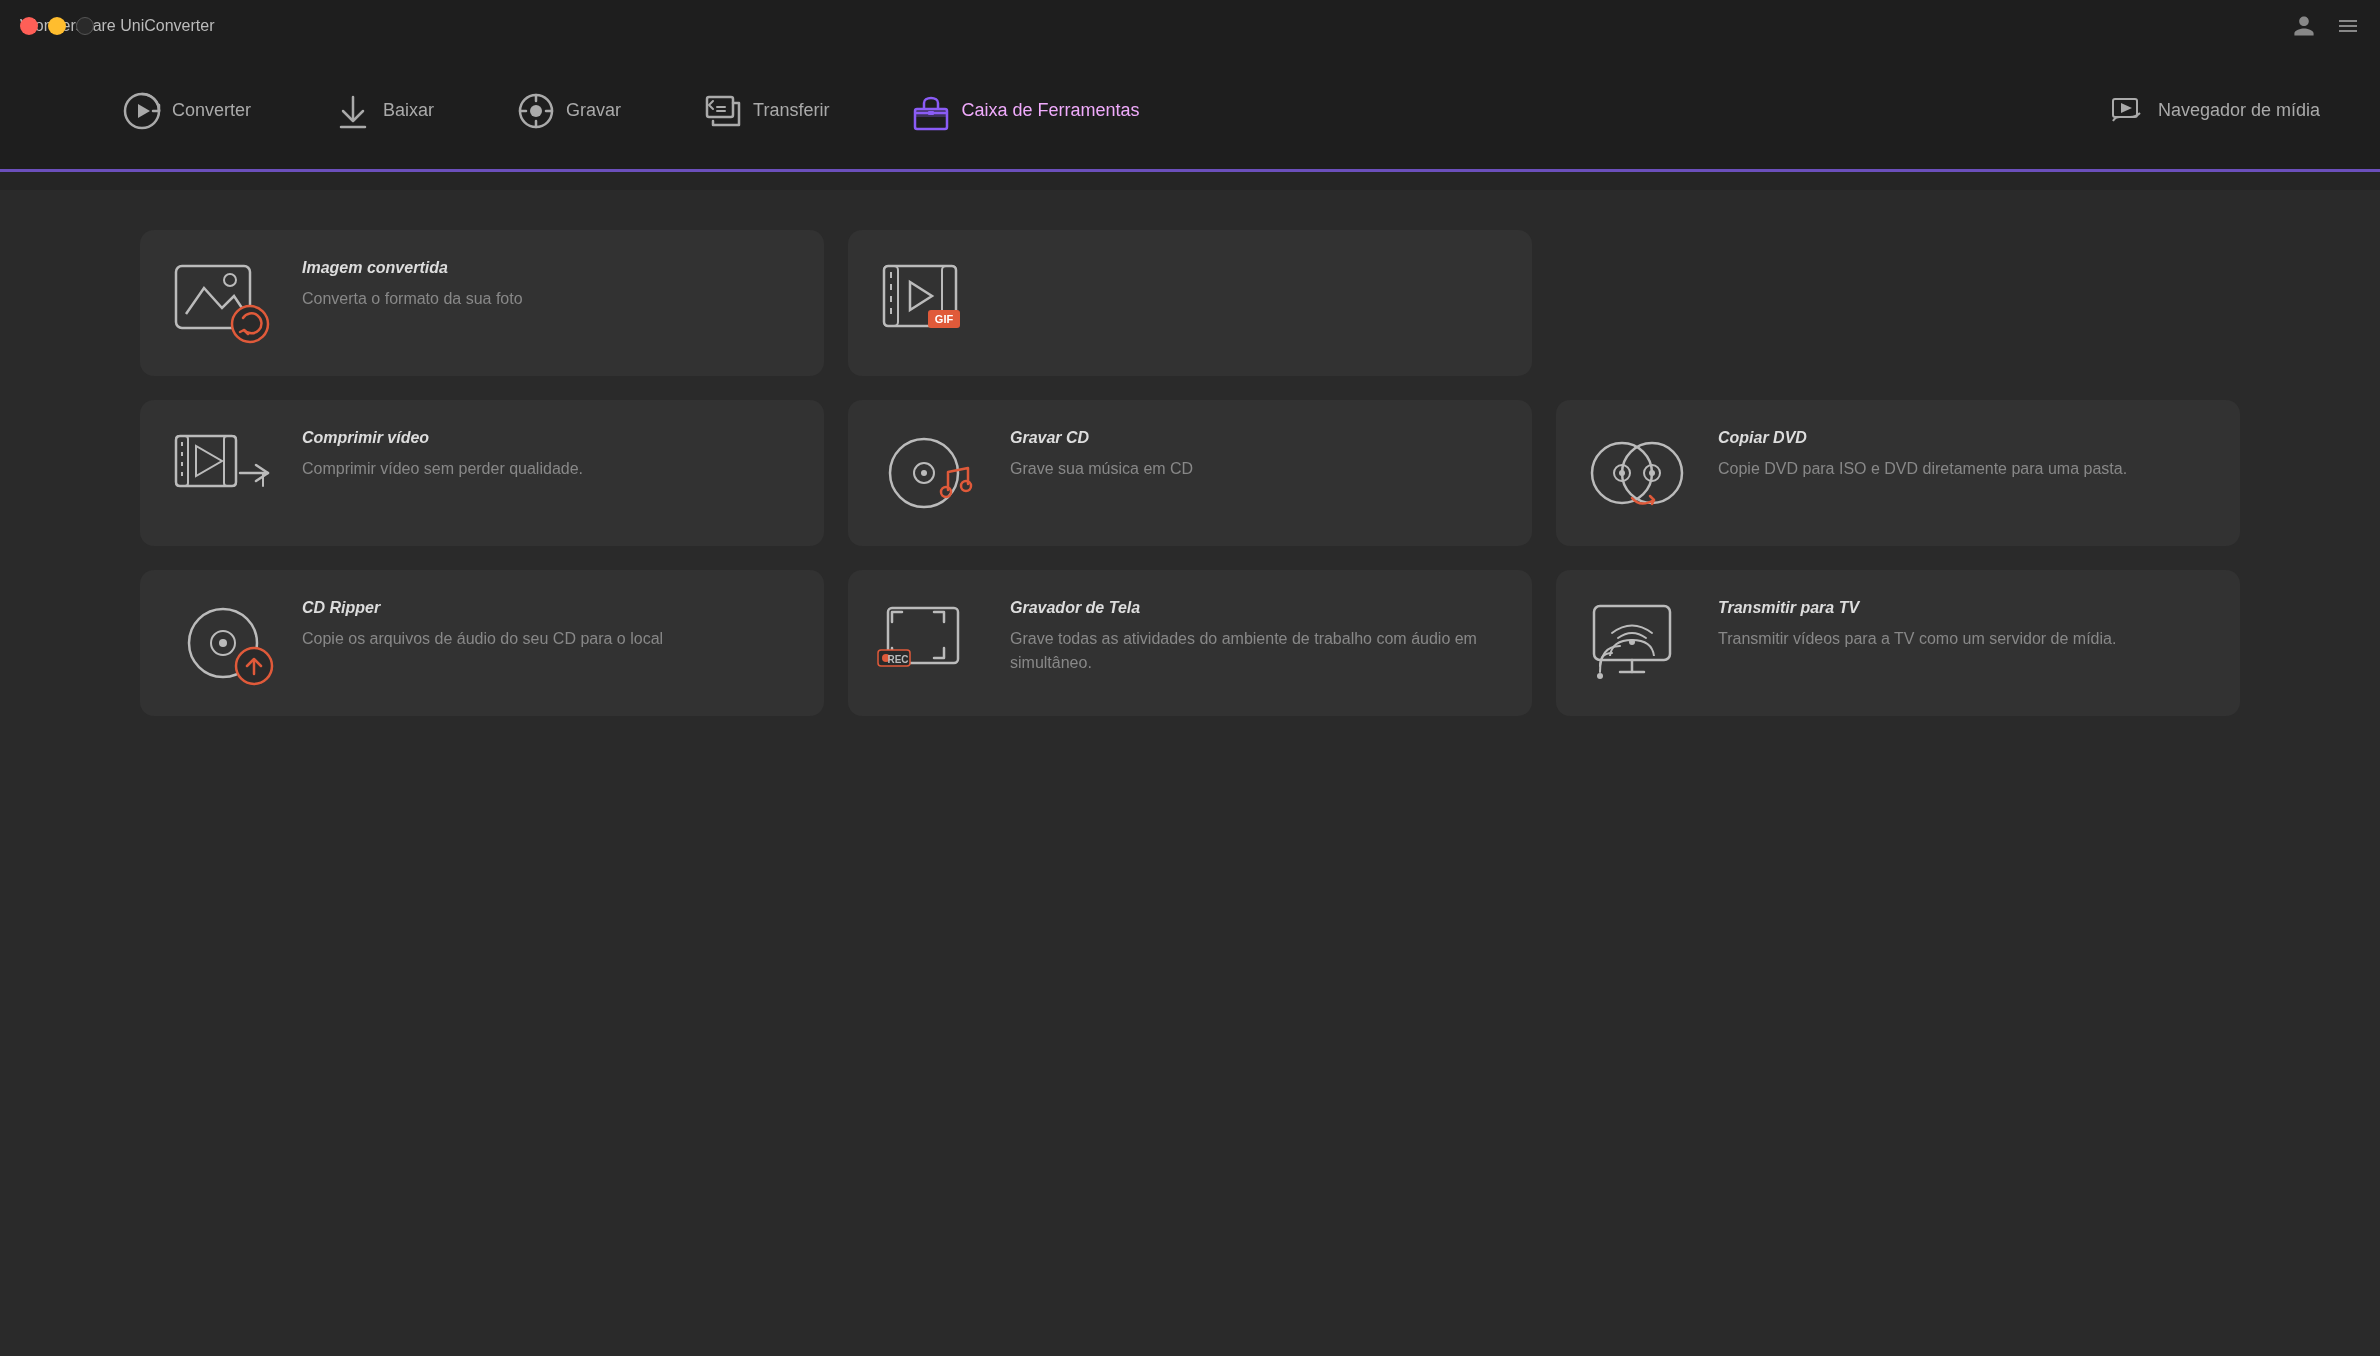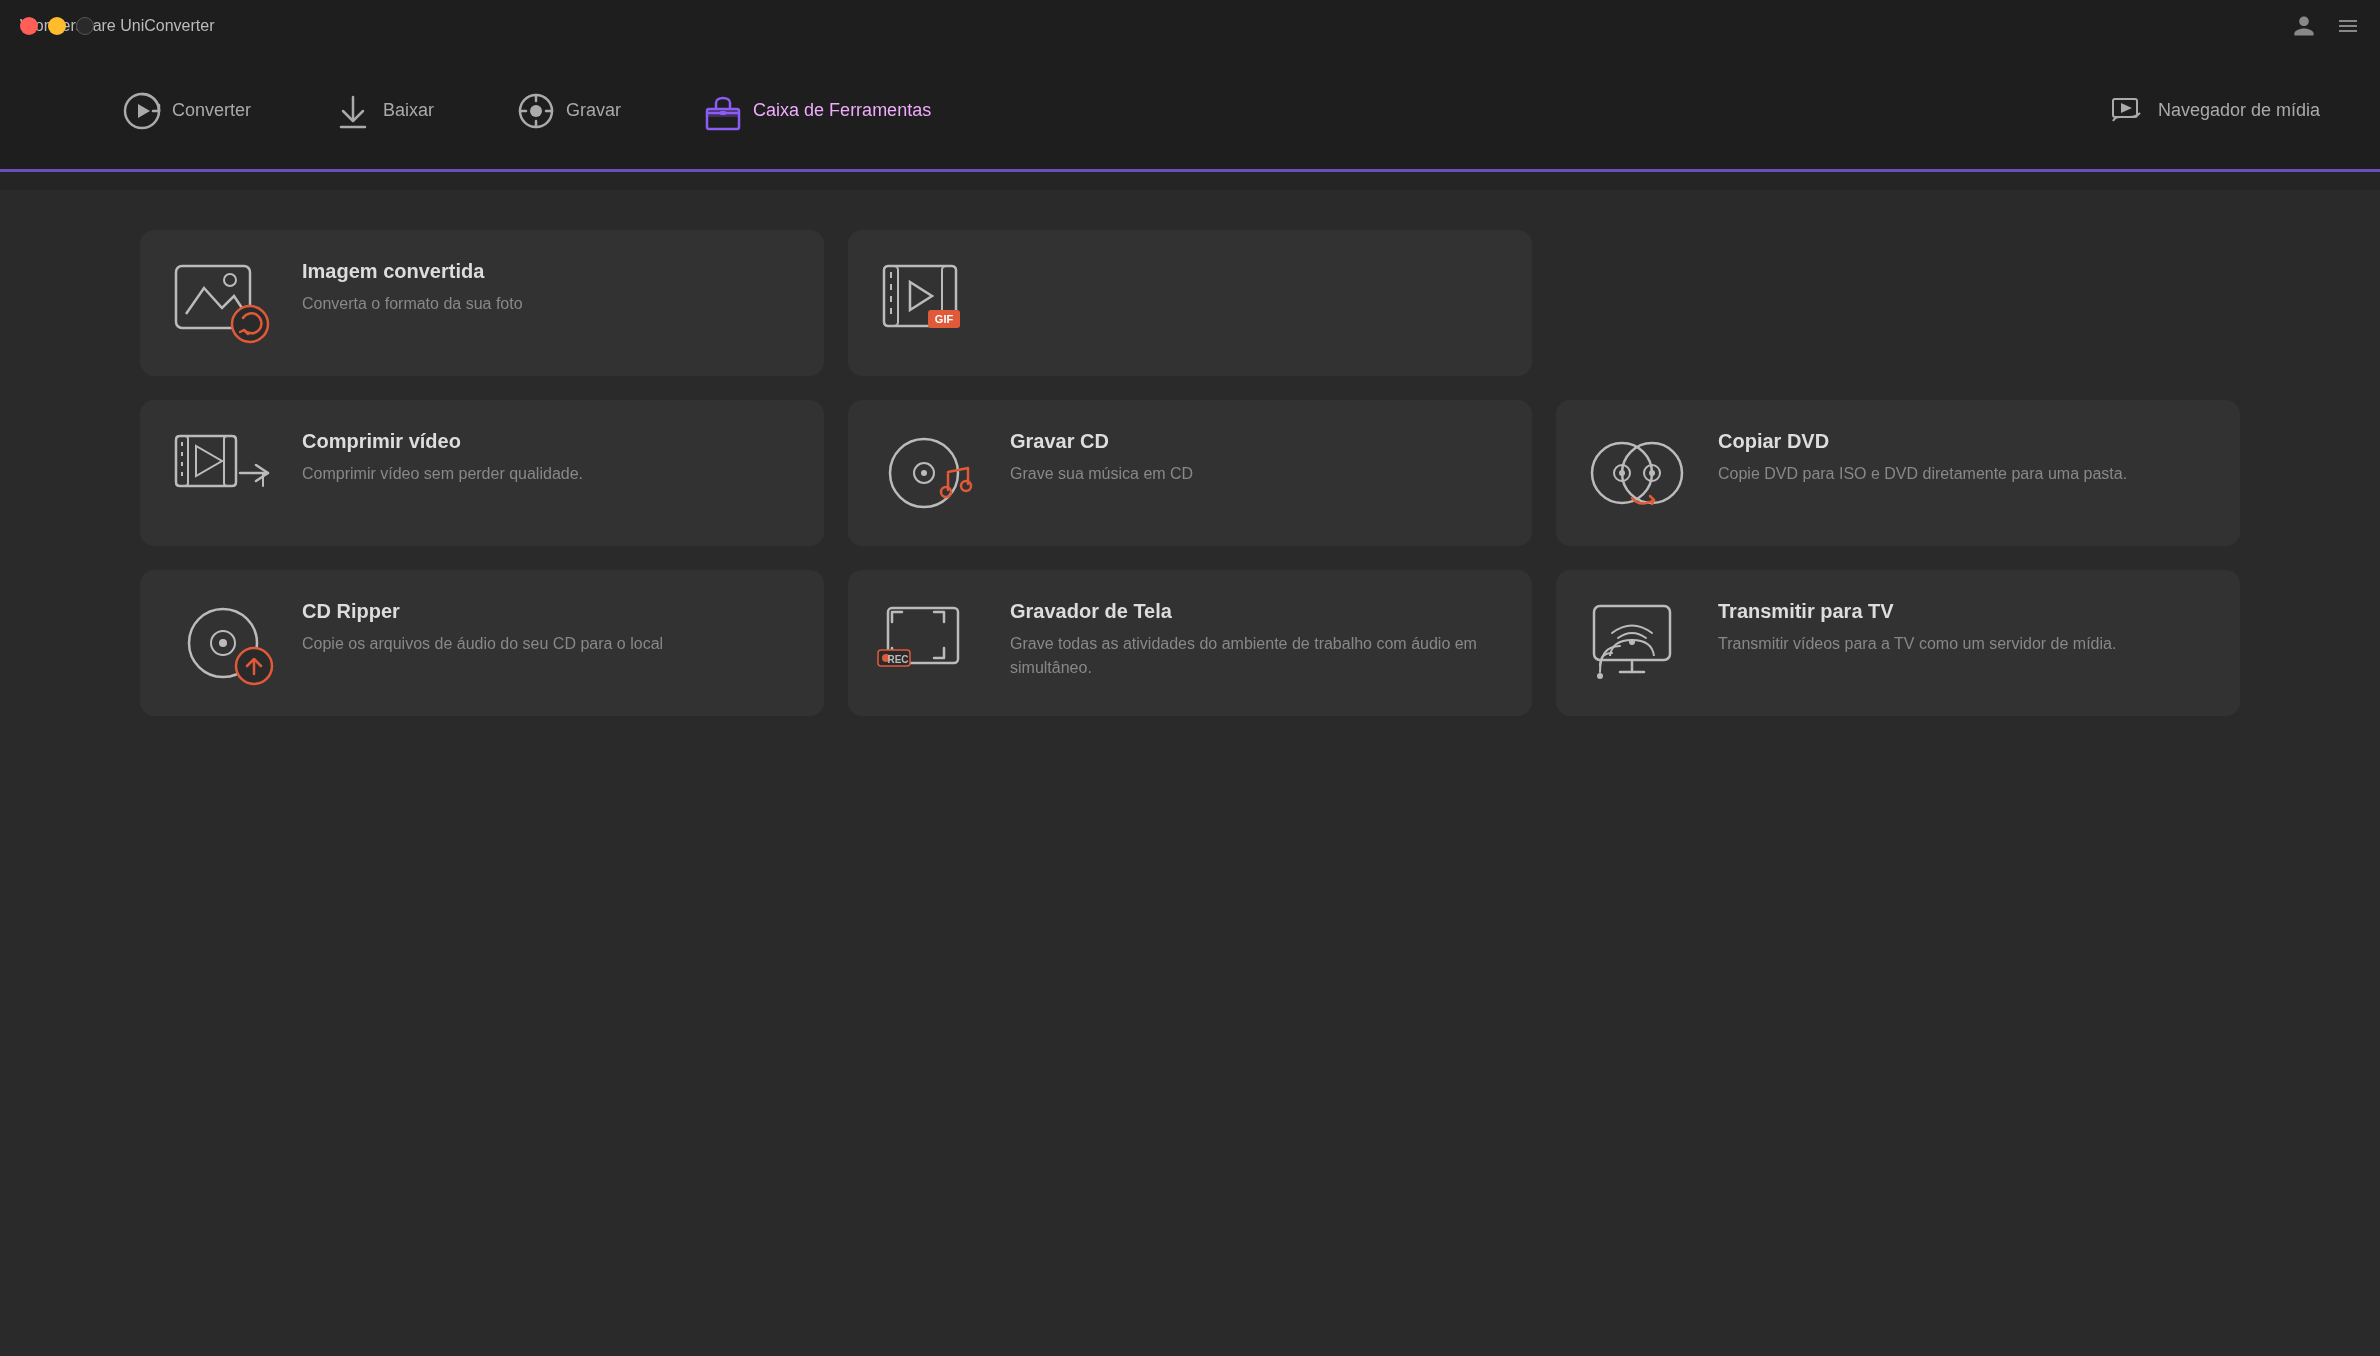--- a/index.html
+++ b/index.html
@@ -151,25 +151,26 @@
       justify-content: center;
     }
     .tool-card-icon svg {
       width: 100%;
       height: 100%;
     }
     .tool-card-text {
       flex: 1;
     }
     .tool-card-title {
-      font-size: 20px;
+      font-size: 16px;
       font-weight: 600;
       color: #ddd;
       margin-bottom: 8px;
       line-height: 1.3;
+      font-style: italic;
     }
     .tool-card-desc {
       font-size: 16px;
       color: #888;
       line-height: 1.5;
     }
   </style>
 </head>
 <body>
 
@@ -222,20 +223,32 @@
         <circle cx="20" cy="20" r="6" fill="currentColor"></circle>
         <line x1="20" y1="4" x2="20" y2="10" stroke="currentColor" stroke-width="2.5" stroke-linecap="round"></line>
         <line x1="20" y1="30" x2="20" y2="36" stroke="currentColor" stroke-width="2.5" stroke-linecap="round"></line>
         <line x1="4" y1="20" x2="10" y2="20" stroke="currentColor" stroke-width="2.5" stroke-linecap="round"></line>
         <line x1="30" y1="20" x2="36" y2="20" stroke="currentColor" stroke-width="2.5" stroke-linecap="round"></line>
       </svg>
     </div>
     <span>Gravar</span>
   </div>
 
+  <div class="nav-item">
+    <div class="nav-icon">
+      <svg viewBox="0 0 40 40">
+        <rect x="4" y="6" width="26" height="20" rx="2" fill="none" stroke="currentColor" stroke-width="2.5"></rect>
+        <polyline points="30,12 36,12 36,34 10,34 10,30" fill="none" stroke="currentColor" stroke-width="2.5" stroke-linecap="round" stroke-linejoin="round"></polyline>
+        <line x1="14" y1="16" x2="22" y2="16" stroke="currentColor" stroke-width="2" stroke-linecap="round"></line>
+        <line x1="14" y1="20" x2="22" y2="20" stroke="currentColor" stroke-width="2" stroke-linecap="round"></line>
+        <polyline points="10,10 6,14 10,18" fill="none" stroke="currentColor" stroke-width="2" stroke-linecap="round" stroke-linejoin="round"></polyline>
+      </svg>
+    </div>
+    <span>Transferir</span>
+  </div>
 
   <div class="nav-item active">
     <div class="nav-icon">
       <svg viewBox="0 0 40 40" fill="#8b5cf6">
         <rect x="4" y="18" width="32" height="20" rx="2" fill="none" stroke="#8b5cf6" stroke-width="2.5"></rect>
         <path d="M13 18 V12 C13 9 16 7 20 7 C24 7 27 9 27 12 V18" fill="none" stroke="#8b5cf6" stroke-width="2.5"></path>
         <rect x="4" y="18" width="32" height="8" rx="0" fill="#8b5cf6" opacity="0.3"></rect>
         <line x1="4" y1="22" x2="36" y2="22" stroke="#8b5cf6" stroke-width="2.5"></line>
         <rect x="17" y="20" width="6" height="4" rx="1" fill="#8b5cf6"></rect>
       </svg>

